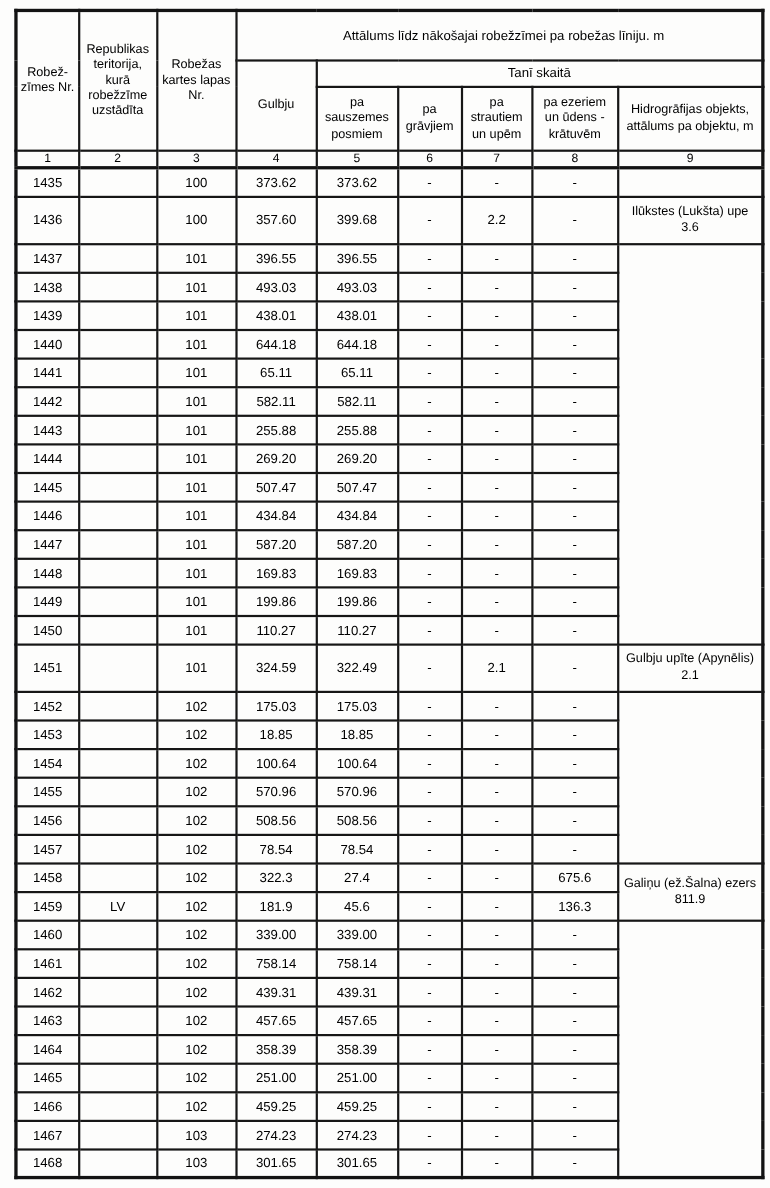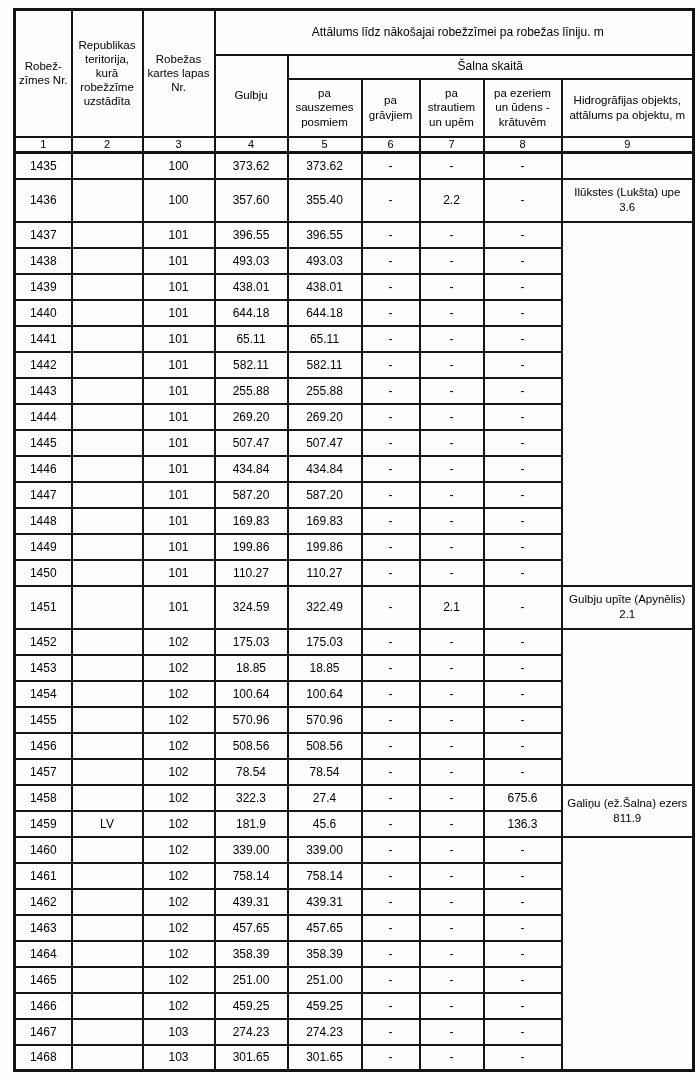--- a/index.html
+++ b/index.html
@@ -75,21 +75,21 @@
     </colgroup>
     <thead>
       <tr class="h-a">
         <th rowspan="3">Robež-zīmes Nr.</th>
         <th rowspan="3">Republikas teritorija, kurā robežzīme uzstādīta</th>
         <th rowspan="3">Robežas kartes lapas Nr.</th>
         <th colspan="6" class="group-hdr">Attālums līdz nākošajai robežzīmei pa robežas līniju. m</th>
       </tr>
       <tr class="h-b">
         <th rowspan="2">Gulbju</th>
-        <th colspan="5" class="subgroup-hdr">Šalna skaitā</th>
+        <th colspan="5" class="subgroup-hdr">Tanī skaitā</th>
       </tr>
       <tr class="h-c">
         <th>pa sauszemes posmiem</th>
         <th>pa grāvjiem</th>
         <th>pa strautiem un upēm</th>
         <th>pa ezeriem un ūdens - krātuvēm</th>
         <th>Hidrogrāfijas objekts, attālums pa objektu, m</th>
       </tr>
       <tr class="h-num">
           <th>1</th>
@@ -113,21 +113,21 @@
           <td>-</td>
           <td>-</td>
           <td>-</td>
           <td rowspan="1" class="c-hydro"></td>
         </tr>
         <tr class="tall">
           <td>1436</td>
           <td></td>
           <td>100</td>
           <td>357.60</td>
-          <td>355.40</td>
+          <td>399.68</td>
           <td>-</td>
           <td>2.2</td>
           <td>-</td>
           <td rowspan="1" class="c-hydro">Ilūkstes (Lukšta) upe 3.6</td>
         </tr>
         <tr>
           <td>1437</td>
           <td></td>
           <td>101</td>
           <td>396.55</td>

